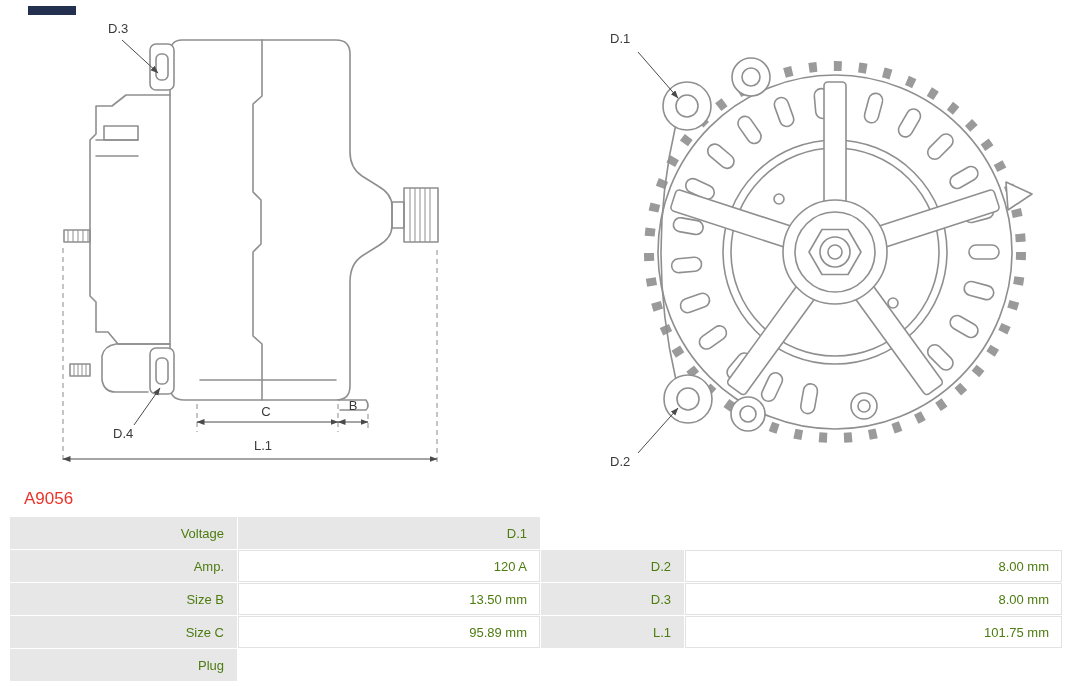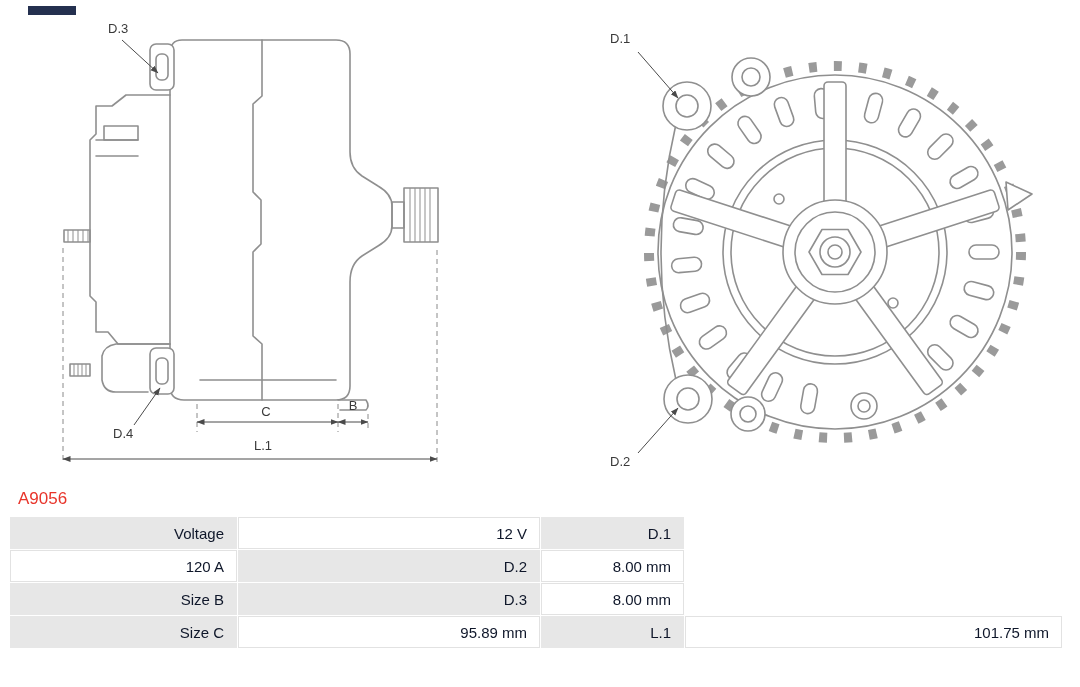--- a/index.html
+++ b/index.html
@@ -3,27 +3,27 @@
 <meta charset="utf-8">
 <style>
   html,body{margin:0;padding:0;background:#fff;}
   body{
     width:1080px;height:687px;position:relative;overflow:hidden;
     font-family:"Liberation Sans",sans-serif;
   }
   .logo-frag{position:absolute;left:28px;top:6px;width:48px;height:9px;background:#24304f;}
   .drawing{position:absolute;left:0;top:0;}
   .part-number{
-    position:absolute;left:18px;top:489px;font-size:17px;color:#e8342a;
+    position:absolute;left:24px;top:489px;font-size:17px;color:#e8342a;
   }
   .spec-table{position:absolute;left:10px;top:517px;width:1052px;display:flex;flex-direction:column;gap:1px;}
   .spec-row{display:grid;grid-template-columns:227px 302px 143px 1fr;gap:1px;height:32px;}
   .cell{
     display:flex;align-items:center;justify-content:flex-end;
-    padding-right:12px;font-size:15px;color:#0f172a;box-sizing:border-box;
+    padding-right:12px;font-size:13px;color:#4d7c0f;box-sizing:border-box;
   }
   .cell.label{background:#e7e7e7;border:1px solid #e7e7e7;}
   .cell.value{background:#ffffff;border:1px solid #e2e2e2;}
 
   
   .ln{stroke:#8f8f8f;stroke-width:1.6;fill:none;stroke-linejoin:round;stroke-linecap:round;}
   .lnw{stroke:#8f8f8f;stroke-width:1.6;fill:#ffffff;stroke-linejoin:round;}
   .hatch{stroke:#8f8f8f;stroke-width:1;fill:none;}
   .dim{stroke:#4a4a4a;stroke-width:1;fill:none;}
   .dash{stroke:#8a8a8a;stroke-width:1;fill:none;stroke-dasharray:5 4;}
@@ -169,34 +169,36 @@
     <text class="lbl" x="610" y="466">D.2</text>
     <line class="dim" x1="638" y1="453" x2="678" y2="408" marker-end="url(#arr)"></line>
   </g>
 </svg>
 
 <div class="part-number">A9056</div>
 
 <div class="spec-table">
   <div class="spec-row">
     <div class="cell label">Voltage</div>
-    <div class="cell value">12 V</div>
     <div class="cell label">D.1</div>
   </div>
   <div class="spec-row">
+    <div class="cell label">Amp.</div>
     <div class="cell value">120 A</div>
     <div class="cell label">D.2</div>
     <div class="cell value">8.00 mm</div>
   </div>
   <div class="spec-row">
     <div class="cell label">Size B</div>
+    <div class="cell value">13.50 mm</div>
     <div class="cell label">D.3</div>
     <div class="cell value">8.00 mm</div>
   </div>
   <div class="spec-row">
     <div class="cell label">Size C</div>
     <div class="cell value">95.89 mm</div>
     <div class="cell label">L.1</div>
     <div class="cell value">101.75 mm</div>
   </div>
   <div class="spec-row">
+    <div class="cell label">Plug</div>
   </div>
 </div>
 
 </body></html>

